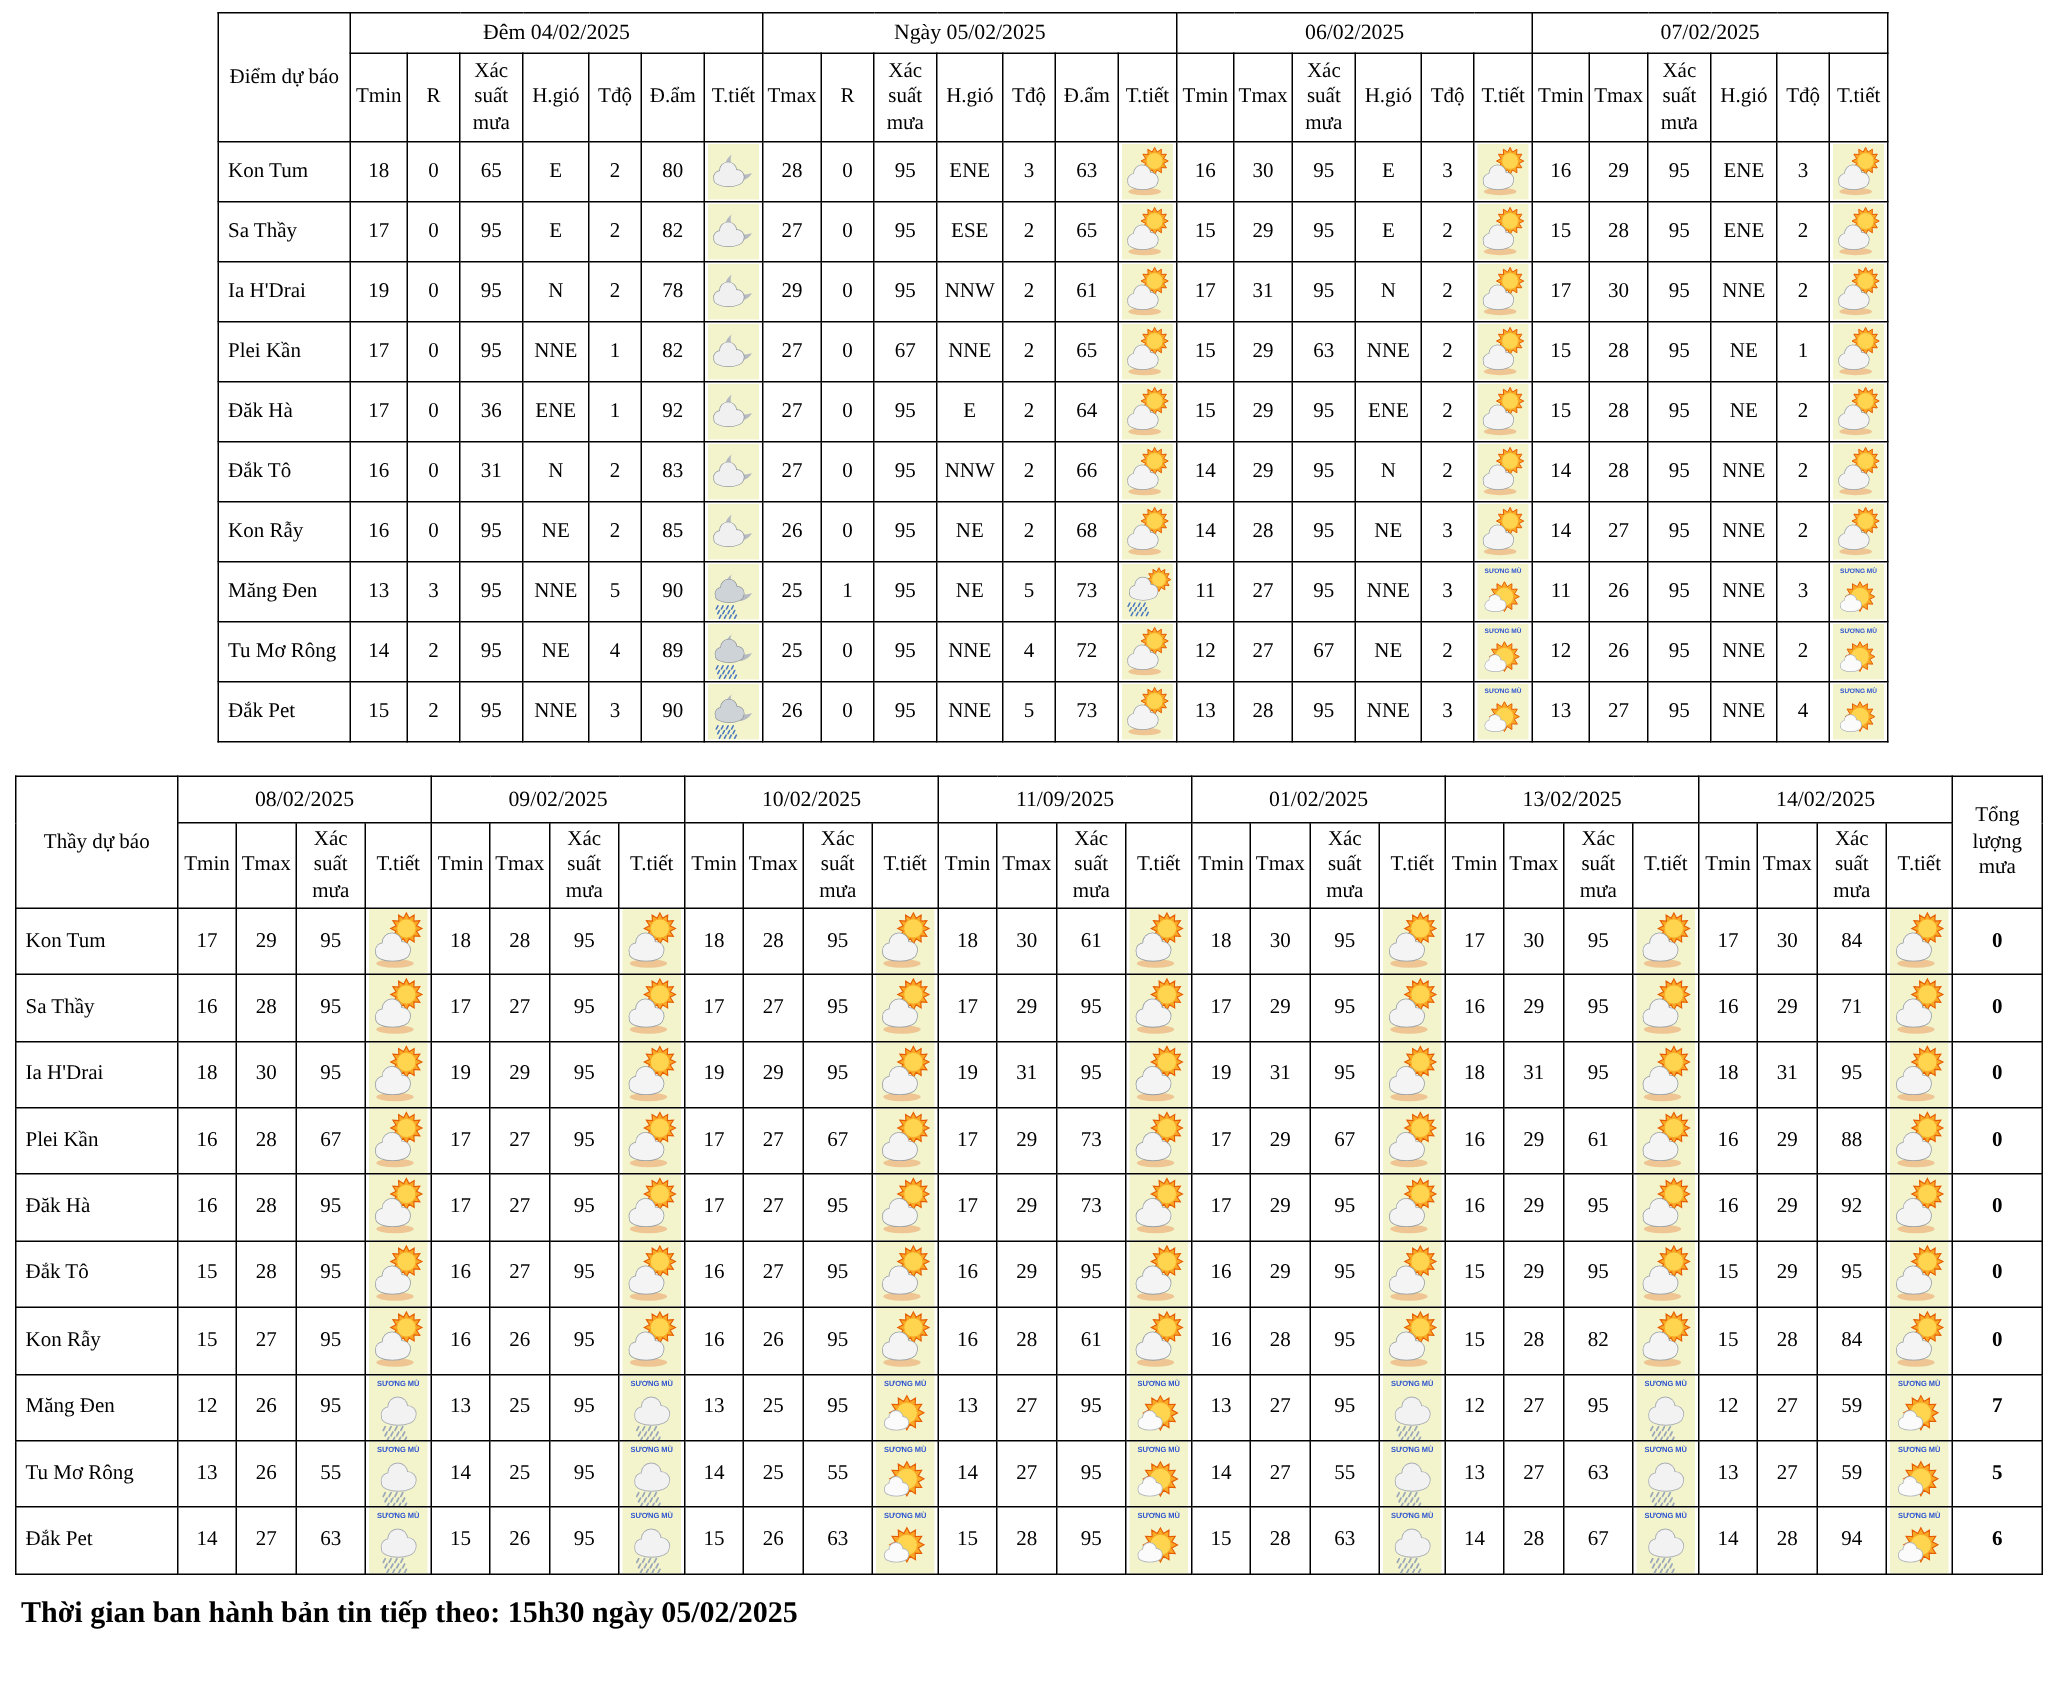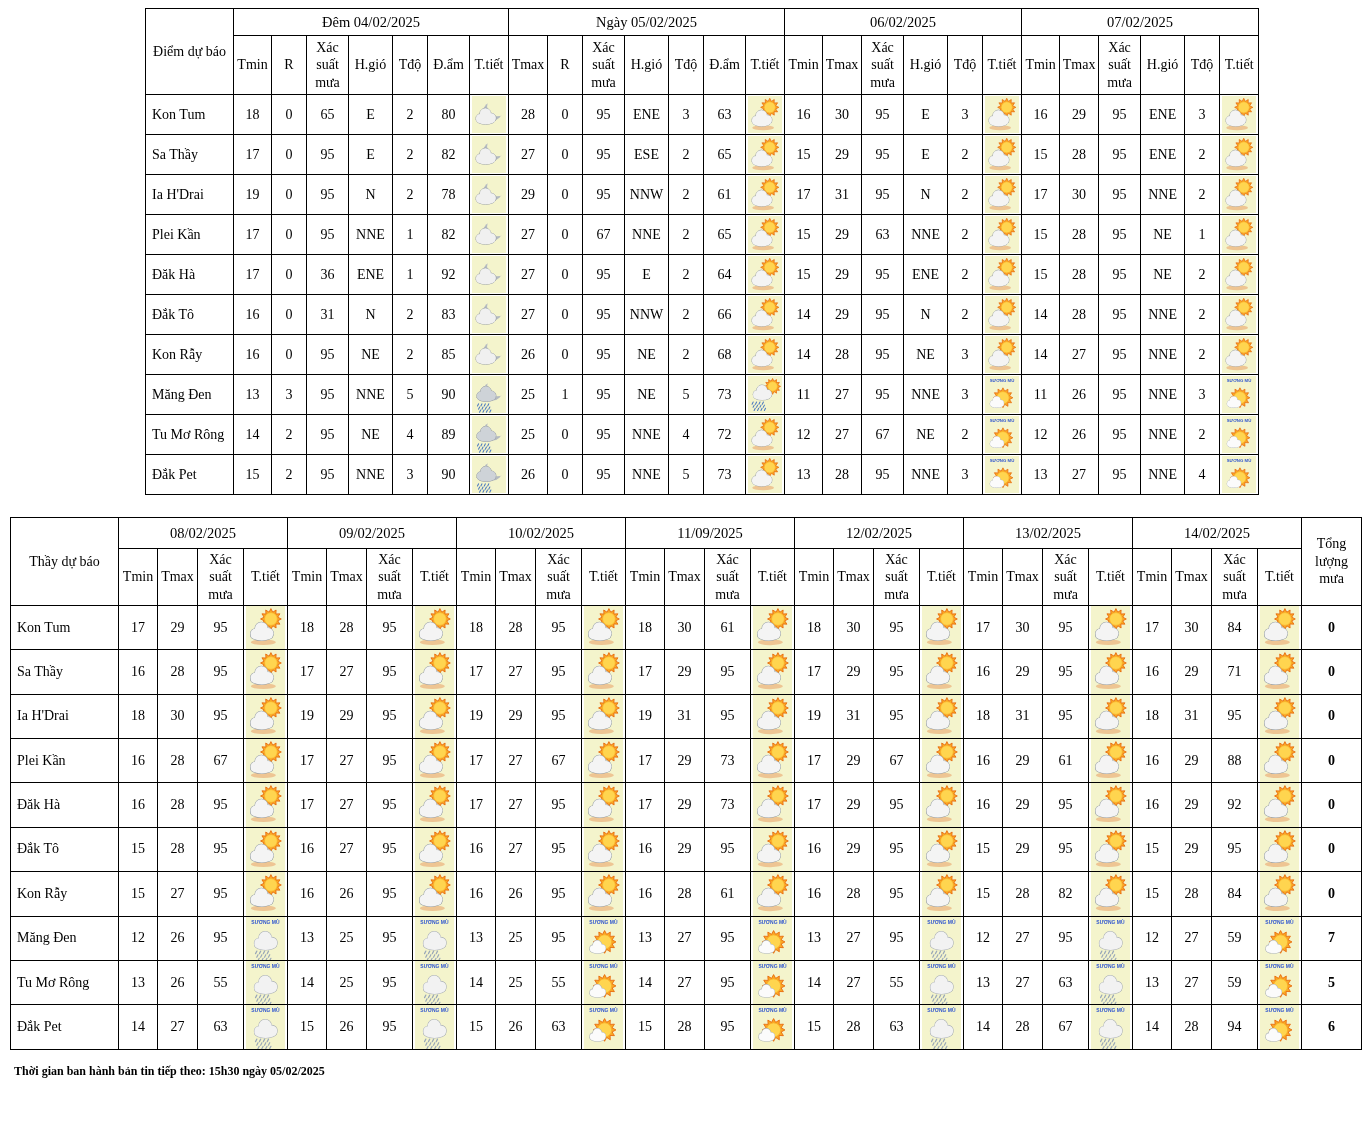--- a/index.html
+++ b/index.html
@@ -14,21 +14,21 @@
   .t1 tbody tr{height:40px;}
   .t2 thead tr.r1{height:31px;}  .t2 thead tr.r2{height:57px;}
   .t2 tbody tr{height:44px;}
   .rname{text-align:left;padding-left:6px;}
   .shead{line-height:1.25;}
   .ghead{font-size:14.5px;}
   .icell{padding:0;}
   .wicon{display:block;height:100%;margin:0 2px;}
   .wicon svg{display:block;width:100%;height:100%;}
   .total-cell{font-weight:bold;}
-  .footer{position:absolute;left:14px;top:1064px;font-weight:bold;font-size:12px;}
+  .footer{position:absolute;left:14px;top:1064px;font-weight:bold;font-size:20px;}
   .footer div{margin-bottom:10px;}
 </style>
 </head>
 <body>
 
 <div class="page">
   <table class="t1" id="table1">
       <colgroup>
         <col style="width:88px">
         <col style="width:38px">
@@ -1266,21 +1266,21 @@
         <col style="width:44px">
         <col style="width:60px">
       </colgroup>
       <thead>
         <tr class="r1">
           <th class="corner" rowspan="2">Thầy dự báo</th>
           <th class="ghead" colspan="4">08/02/2025</th>
           <th class="ghead" colspan="4">09/02/2025</th>
           <th class="ghead" colspan="4">10/02/2025</th>
           <th class="ghead" colspan="4">11/09/2025</th>
-          <th class="ghead" colspan="4">12/02/2025</th>
+          <th class="ghead" colspan="4">01/02/2025</th>
           <th class="ghead" colspan="4">13/02/2025</th>
           <th class="ghead" colspan="4">14/02/2025</th>
           <th class="shead" rowspan="2">Tổng lượng mưa</th>
         </tr>
         <tr class="r2">
           <th class="shead">Tmin</th>
           <th class="shead">Tmax</th>
           <th class="shead">Xác suất mưa</th>
           <th class="shead">T.tiết</th>
           <th class="shead">Tmin</th>

